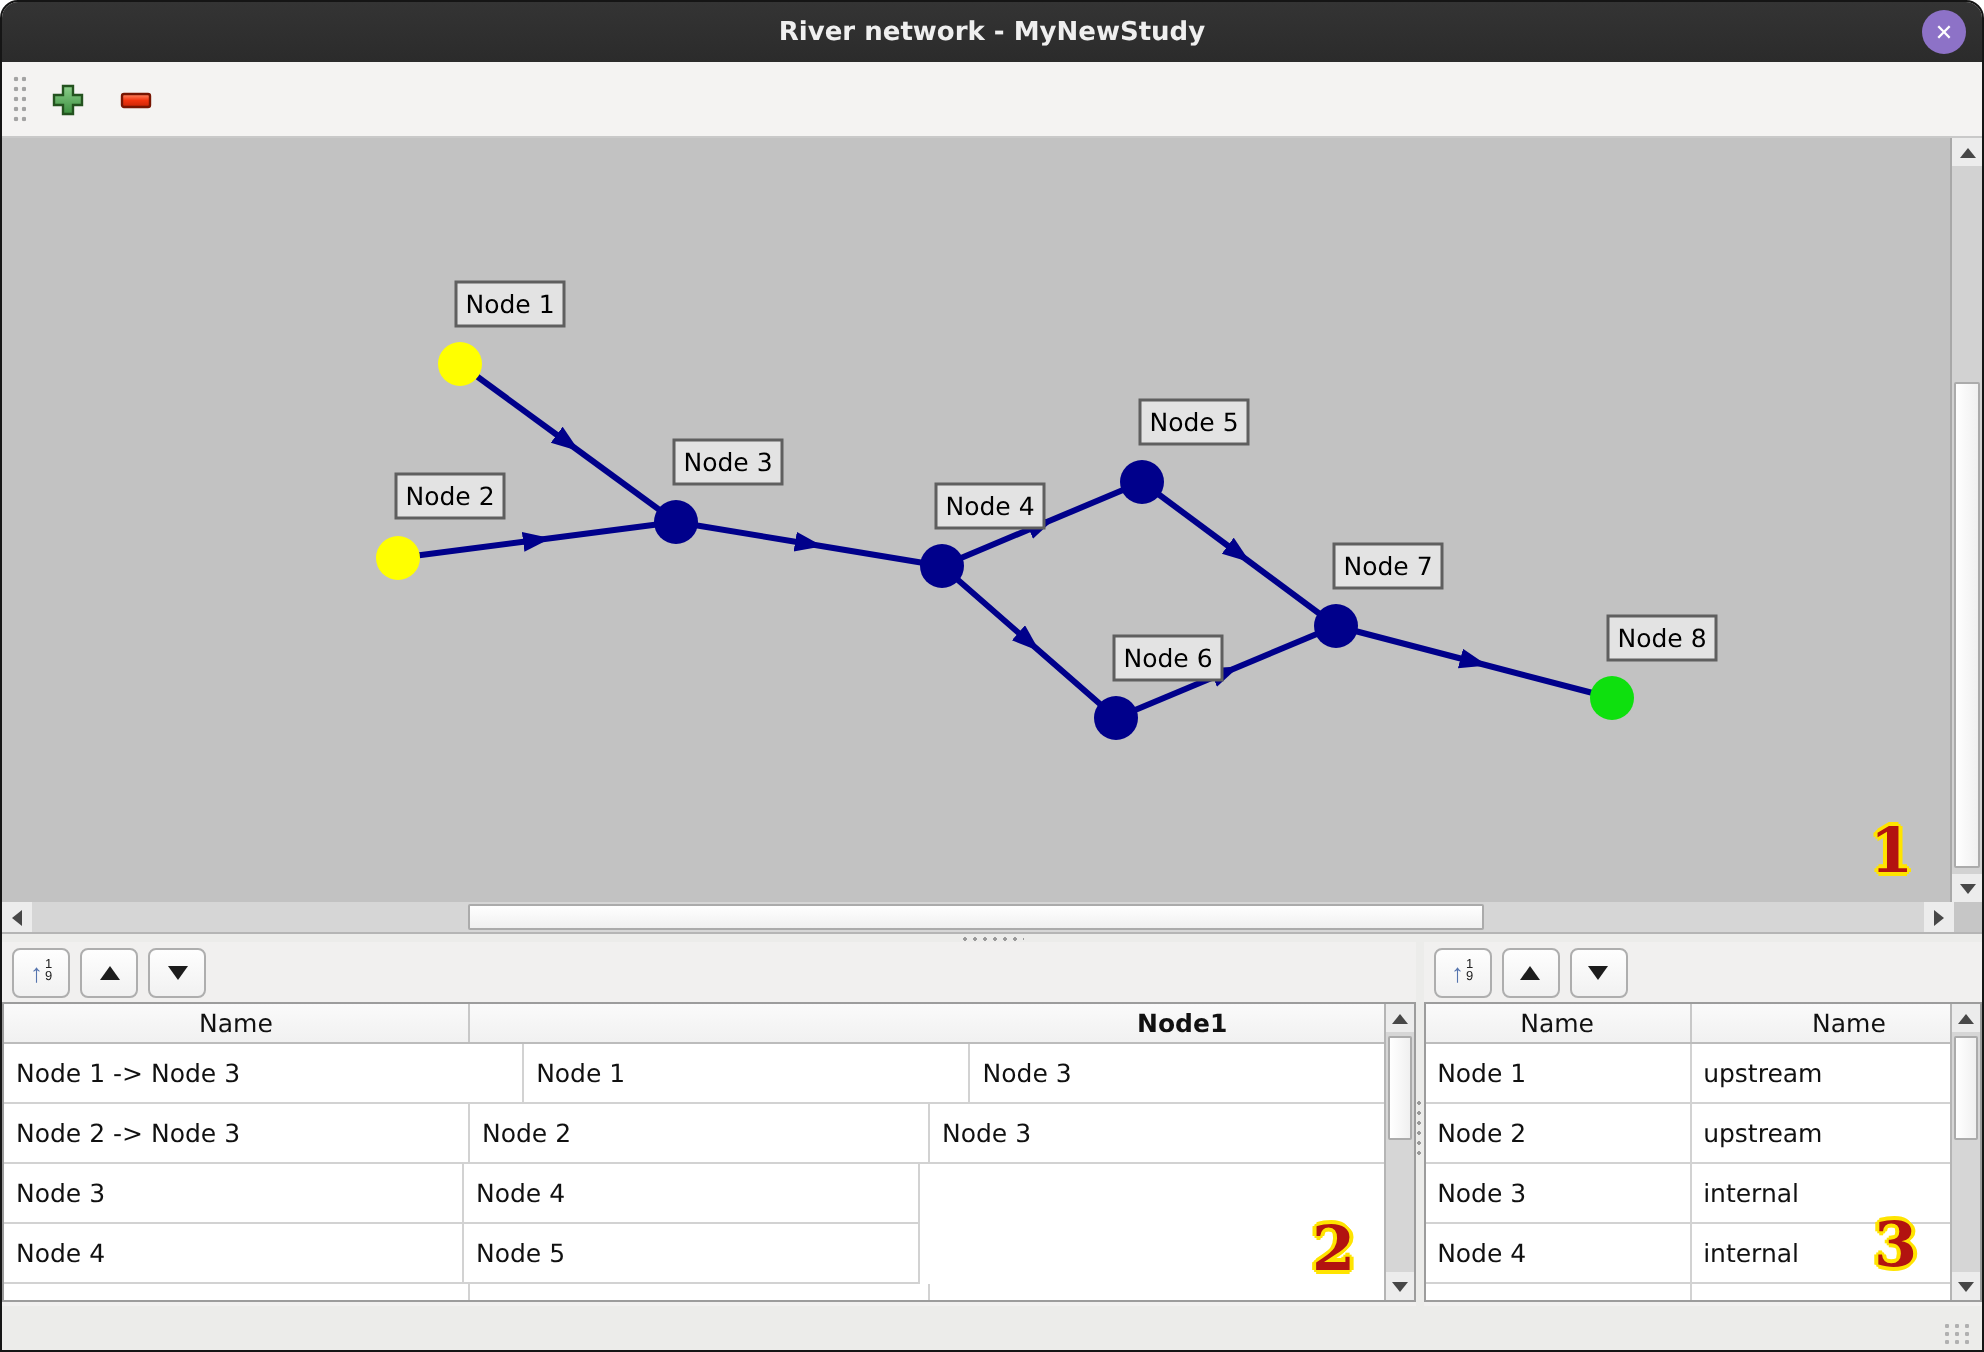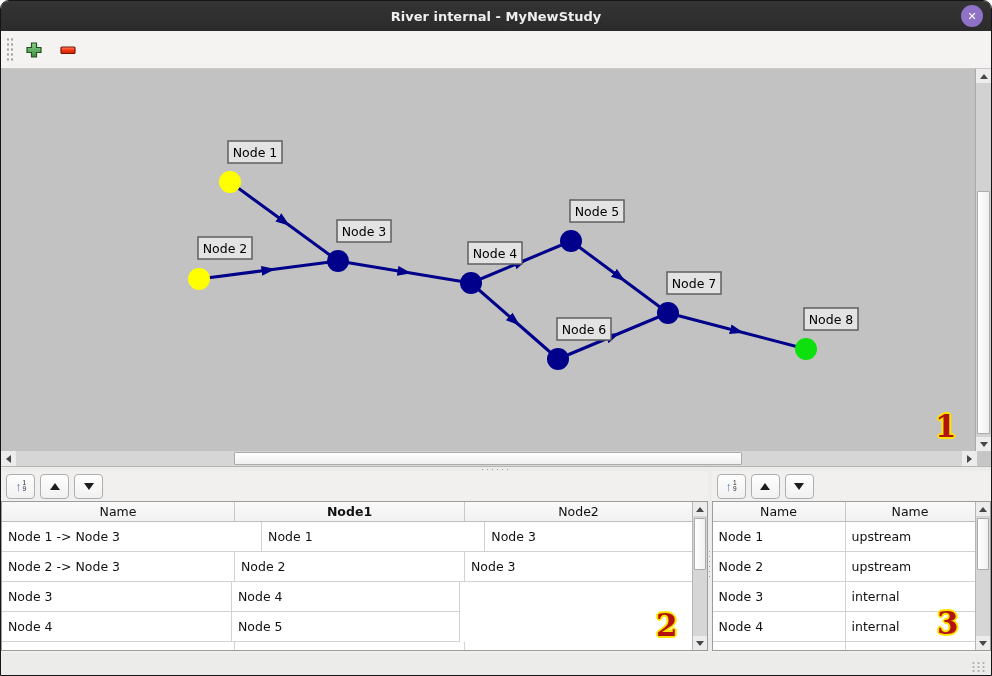--- a/index.html
+++ b/index.html
@@ -51,41 +51,41 @@
   .panel-toolbar{height:30px;display:flex;align-items:center;padding-left:5px;gap:5px;}
   .btn2{width:29px;height:25px;border:1px solid #aeaeae;border-radius:4px;
     background:linear-gradient(#fefefe,#f1f1f1);display:flex;align-items:center;justify-content:center;padding:0;cursor:pointer;}
   .sorticon{display:flex;align-items:center;line-height:1;}
   .sorticon .sarr{color:#5574ae;font-size:13px;font-weight:bold;}
   .sorticon .snums{display:flex;flex-direction:column;font-size:6.5px;color:#222;line-height:6px;margin-left:1px;}
   .tri-btn-up{width:0;height:0;border-left:5px solid transparent;border-right:5px solid transparent;border-bottom:7px solid #1c1c1c;}
   .tri-btn-down{width:0;height:0;border-left:5px solid transparent;border-right:5px solid transparent;border-top:7px solid #1c1c1c;}
   
   .tablewrap{position:absolute;left:0;top:30px;right:0;height:150px;border:1px solid #9c9c9c;background:#fff;overflow:hidden;}
-  .thead{display:flex;height:20px;background:linear-gradient(#fafafa,#f1f1f1);border-bottom:1px solid #bcbcbc;}
+  .thead{display:flex;height:20px;background:linear-gradient(#fafafa,#f1f1f1);border-bottom:1px solid #bcbcbc;justify-content:space-between;}
   .th{display:flex;align-items:center;justify-content:center;font-size:12.5px;border-right:1px solid #c8c8c8;}
   .trow{display:flex;height:30px;background:#fff;}
   .td{display:flex;align-items:center;padding-left:6px;border-right:1px solid #d2d2d2;border-bottom:1px solid #d2d2d2;font-size:12.5px;overflow:hidden;white-space:nowrap;}
   .tvscroll{position:absolute;top:0;bottom:0;right:0;width:15px;background:#d6d6d6;border-left:1px solid #b5b5b5;}
   
   .statusbar{height:24px;background:#ececea;position:relative;}
   .resize-grip{position:absolute;right:5px;bottom:4px;width:15px;height:12px;
     background-image:radial-gradient(circle,#b0b0b0 1px,transparent 1.2px);background-size:5px 4px;}
   
   .annot{position:absolute;font-family:"DejaVu Serif","Liberation Serif",serif;font-weight:bold;font-size:31px;color:#b21310;
     text-shadow:-2px 0 #ffe400,2px 0 #ffe400,0 -2px #ffe400,0 2px #ffe400,-1px -1px #ffe400,1px -1px #ffe400,-1px 1px #ffe400,1px 1px #ffe400;
     pointer-events:none;z-index:20;}
 </style>
 </head>
 <body>
 
 <div class="window">
 
   <div class="titlebar">
-    <span class="title">River internal - MyNewStudy</span>
+    <span class="title">River network - MyNewStudy</span>
     <span class="close-btn">✕</span>
   </div>
 
   <div class="toolbar">
     <div class="grip-v"></div>
     <button class="tb-icon" title="">
       <svg width="18" height="18" viewBox="0 0 18 18">
         <defs>
             <linearGradient id="gp" x1="0" y1="0" x2="0" y2="1">
           <stop offset="0" stop-color="#8ccf8c"></stop>
@@ -209,21 +209,20 @@
             <span class="tri-btn-up"></span>
           </button>
         <button class="btn2">
             <span class="tri-btn-down"></span>
           </button>
       </div>
       <div class="tablewrap">
         <div id="edge-thead" class="thead">
             <div class="th" style="width: 233px;">Name</div>
             <div class="th" style="width: 230px; font-weight: bold;">Node1</div>
-            <div class="th" style="width: 228px;">Node2</div>
           </div>
         <div id="edge-tbody">
             <div class="trow">
               <div class="td" style="width: 268px;">Node 1 -&gt; Node 3</div>
               <div class="td" style="width: 230px;">Node 1</div>
               <div class="td" style="width: 228px;">Node 3</div>
             </div>
             <div class="trow">
               <div class="td" style="width: 233px;">Node 2 -&gt; Node 3</div>
               <div class="td" style="width: 230px;">Node 2</div>

